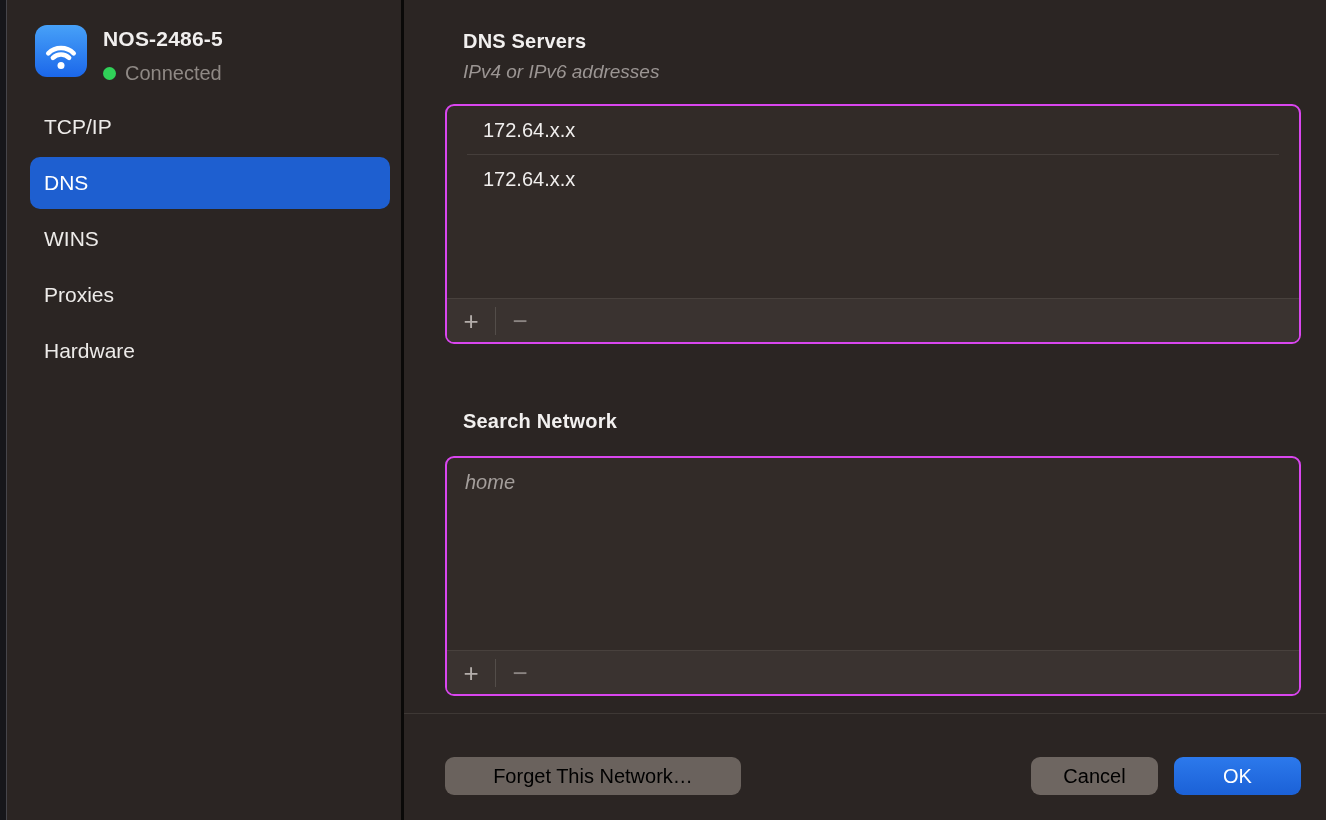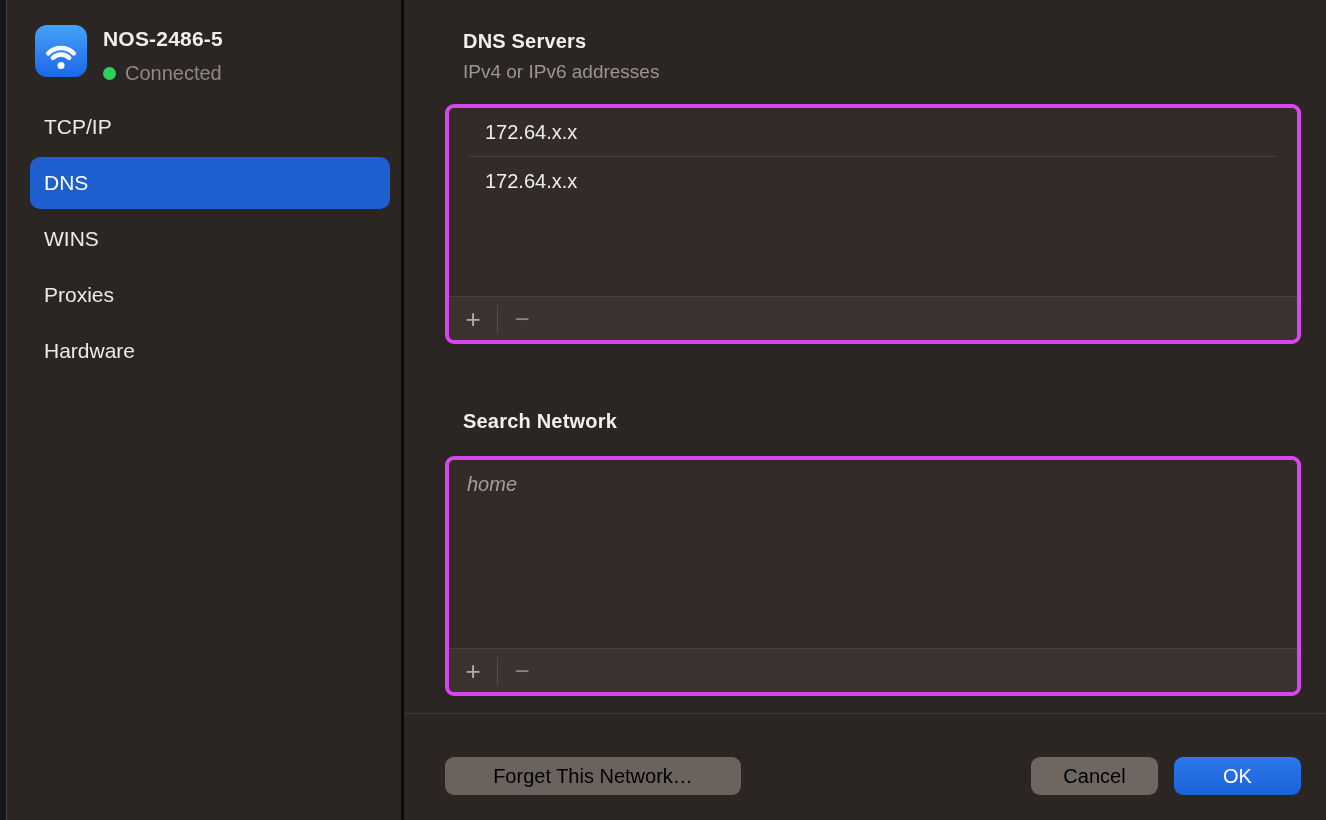--- a/index.html
+++ b/index.html
@@ -67,21 +67,21 @@
     font-size: 20px; font-weight: 700; color: #f2f0ef; letter-spacing: .2px;
   }
   .sec-sub {
     position: absolute; left: 59px; white-space: nowrap;
     font-size: 19px; color: #9b9593;
   }
 
   .list-box {
     position: absolute; left: 41px; width: 856px; height: 240px;
     background: #322b28;
-    border: 4px solid #d946ef;
+    border: 2px solid #d946ef;
     border-radius: 9px;
     overflow: hidden;
   }
   .list-rows { position: absolute; top: 0; left: 0; right: 0; bottom: 44px; }
   .list-row {
     height: 48px; display: flex; align-items: center;
     font-size: 20px; color: #f0eeed;
   }
   .list-row.indent-lg { padding-left: 36px; }
   .list-row.indent-sm { padding-left: 18px; font-style: italic; }
@@ -154,21 +154,21 @@
       <div class="side-item">Proxies</div>
       <div class="side-item">Hardware</div>
     </div>
   </div>
 
   <div class="v-divider"></div>
 
   <div class="main">
 
     <div class="sec-title" style="top: 30px;">DNS Servers</div>
-    <div class="sec-sub" style="top: 61px;">IPv4 or IPv6 addresses</div>
+    <div class="sec-sub" style="top: 61px; font-style: italic;">IPv4 or IPv6 addresses</div>
 
     <div class="list-box" style="top: 104px;">
       <div class="list-rows">
         <div class="list-row indent-lg">172.64.x.x</div>
         <div class="row-divider"></div>
         <div class="list-row indent-lg">172.64.x.x</div>
       </div>
       <div class="list-footer">
         <button class="pm-btn plus">+</button>
         <div class="pm-sep"></div>

